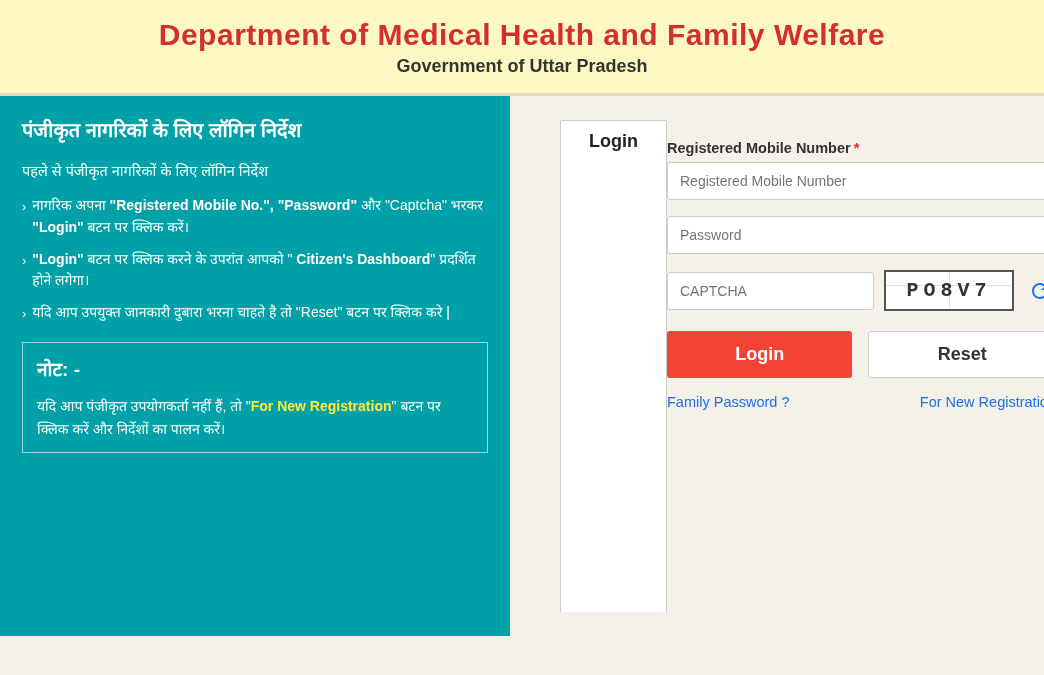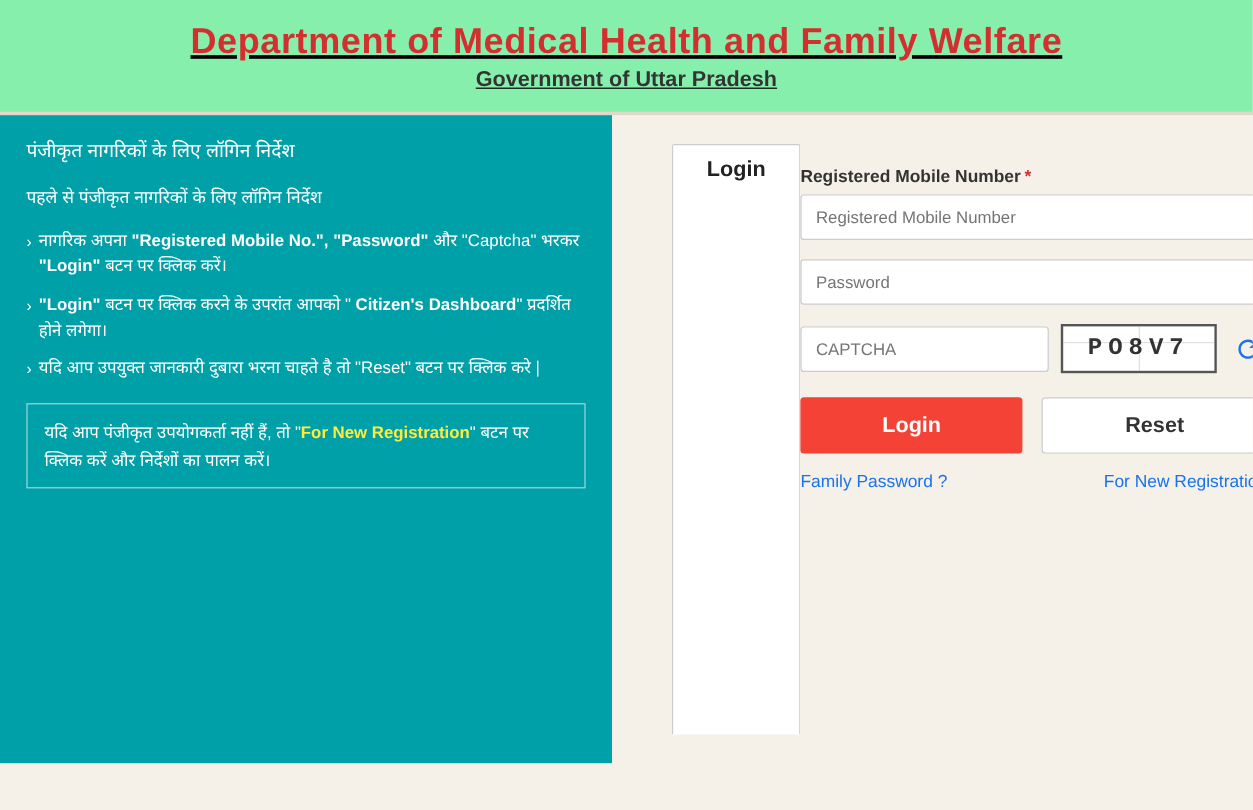--- a/index.html
+++ b/index.html
@@ -3,25 +3,24 @@
   <meta charset="utf-8">
   <style>
     * { box-sizing: border-box; margin: 0; padding: 0; }
     body {
       font-family: Arial, sans-serif;
       background: #f5f0e8;
       min-height: 675px;
       width: 1044px;
     }
     .header {
-      background: #86efac;
+      background: #fef9c3;
       text-align: center;
       padding: 18px 20px 16px;
       border-bottom: 3px solid #e0d8c8;
-      text-decoration: underline;
     }
     .header-title {
       color: #d32f2f;
       font-size: 30px;
       font-weight: 900;
       font-family: Arial, sans-serif;
       letter-spacing: 0.5px;
     }
     .header-subtitle {
       color: #333;
@@ -36,22 +35,22 @@
     .left-panel {
       background: #00a0a8;
       color: white;
       width: 510px;
       min-width: 510px;
       padding: 20px 22px;
       font-size: 14.5px;
       line-height: 1.6;
     }
     .left-panel h2 {
-      font-size: 16px;
-      font-weight: normal;
+      font-size: 20px;
+      font-weight: bold;
       margin-bottom: 16px;
       line-height: 1.4;
     }
     .instruction-title {
       font-size: 14.5px;
       margin-bottom: 12px;
     }
     .instruction-item {
       display: flex;
       align-items: flex-start;
@@ -256,20 +255,21 @@
     </div>
 
     <div class="instruction-item">
       <span class="chevron">›</span>
       <span>
         यदि आप उपयुक्त जानकारी दुबारा भरना चाहते है तो "Reset" बटन पर क्लिक करे |
       </span>
     </div>
 
     <div class="note-box">
+      <div class="note-title">नोट: -</div>
       <div class="note-content">
         यदि आप पंजीकृत उपयोगकर्ता नहीं हैं, तो "<span class="note-highlight">For New Registration</span>" बटन पर क्लिक करें और निर्देशों का पालन करें।
       </div>
     </div>
   </div>
 
   <div class="right-panel">
 
     <div class="login-tab">Login</div>
 

